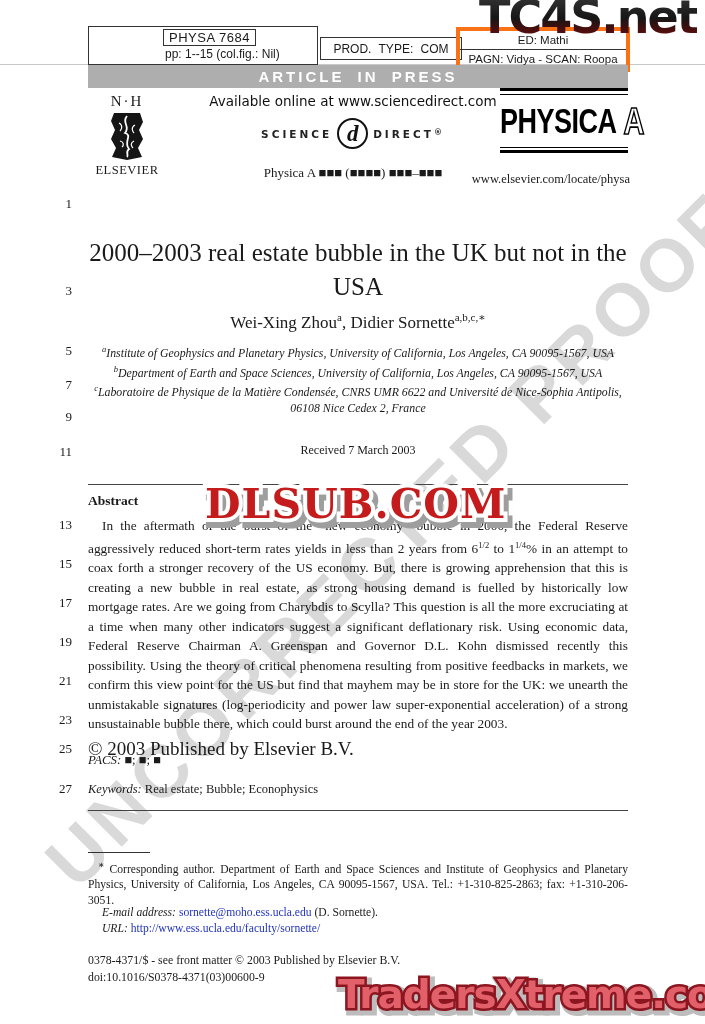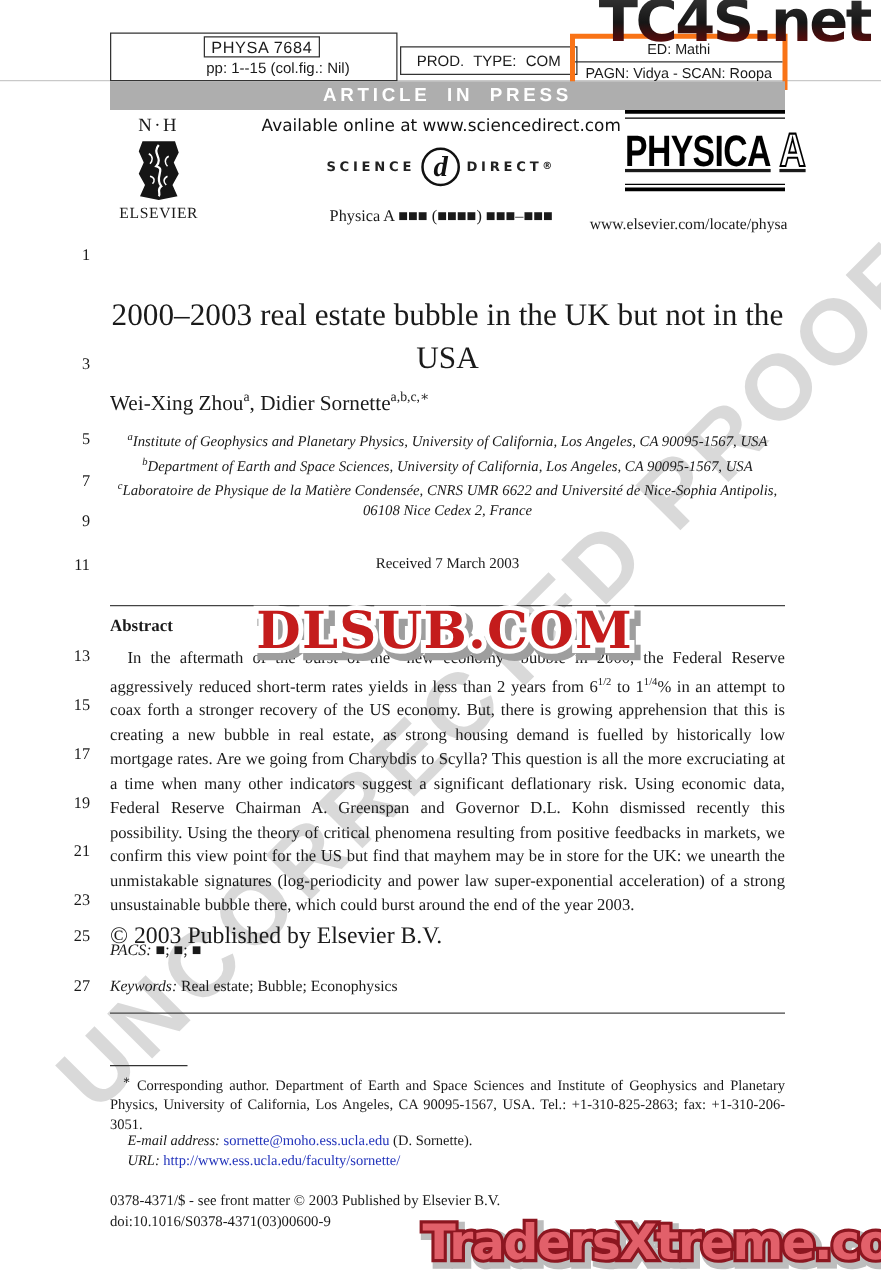--- a/index.html
+++ b/index.html
@@ -44,35 +44,35 @@
   .sd-word{font-family:"DejaVu Sans","Liberation Sans",sans-serif;font-weight:bold;font-size:10.5px;
     letter-spacing:3px;color:#222;}
   .sd-circle{width:27px;height:27px;border:2.5px solid #111;border-radius:50%;
     display:flex;align-items:center;justify-content:center;
     font-family:"Liberation Serif",serif;font-style:italic;font-weight:bold;font-size:23px;color:#111;}
   .sd-reg{font-size:8px;vertical-align:top;}
   .jref{margin-top:16px;font-size:13px;}
   .physica-block{position:absolute;left:500px;top:88px;width:128px;z-index:3;}
   .rule-thick{height:0;border-top:3px solid #000;}
   .rule-thin{height:0;border-top:1.5px solid #000;margin-top:2.5px;}
-  .physica-row{display:flex;align-items:center;justify-content:flex-start;margin:8px 0 6px 0;height:38px;text-decoration:underline;}
+  .physica-row{display:flex;align-items:center;justify-content:flex-start;margin:8px 0 6px 0;height:38px;}
   .physica-word{display:inline-block;font-family:"Liberation Sans","DejaVu Sans",sans-serif;
     font-weight:bold;font-size:27px;transform:scaleY(1.3);letter-spacing:-0.5px;color:#000;}
   .physica-a{display:inline-block;font-family:"Liberation Sans","DejaVu Sans",sans-serif;
     font-weight:bold;font-size:29px;transform:scaleY(1.3);margin-left:7px;color:#fff;
     -webkit-text-stroke:1.3px #000;}
   .locate-url{position:absolute;left:430px;top:172px;width:200px;text-align:right;font-size:12.5px;z-index:3;}
 
   
   .ln{position:absolute;left:48px;width:24px;text-align:right;font-size:13px;color:#1a1a1a;z-index:3;}
 
   
   .title{position:absolute;left:88px;top:236px;width:540px;text-align:center;
     font-size:25px;line-height:34px;z-index:3;}
-  .authors{position:absolute;left:88px;top:311px;width:540px;text-align:left;font-size:17px;z-index:3;}
+  .authors{position:absolute;left:88px;top:311px;width:540px;text-align:center;font-size:17px;z-index:3;}
   .authors sup{font-size:11px;}
   .affils{position:absolute;left:88px;top:342px;width:540px;text-align:center;
     font-style:italic;font-size:11.8px;line-height:15.8px;z-index:3;}
   .affils sup{font-size:8.5px;}
   .received{position:absolute;left:88px;top:443px;width:540px;text-align:center;font-size:12px;z-index:3;}
 
   
   .rule{position:absolute;left:88px;width:540px;height:0;border-top:1px solid #444;z-index:3;}
   .abs-head{position:absolute;left:88px;top:493px;font-weight:bold;font-size:13.5px;z-index:3;}
   .abs-body{position:absolute;left:88px;top:516px;width:540px;font-size:13.3px;line-height:19.5px;

